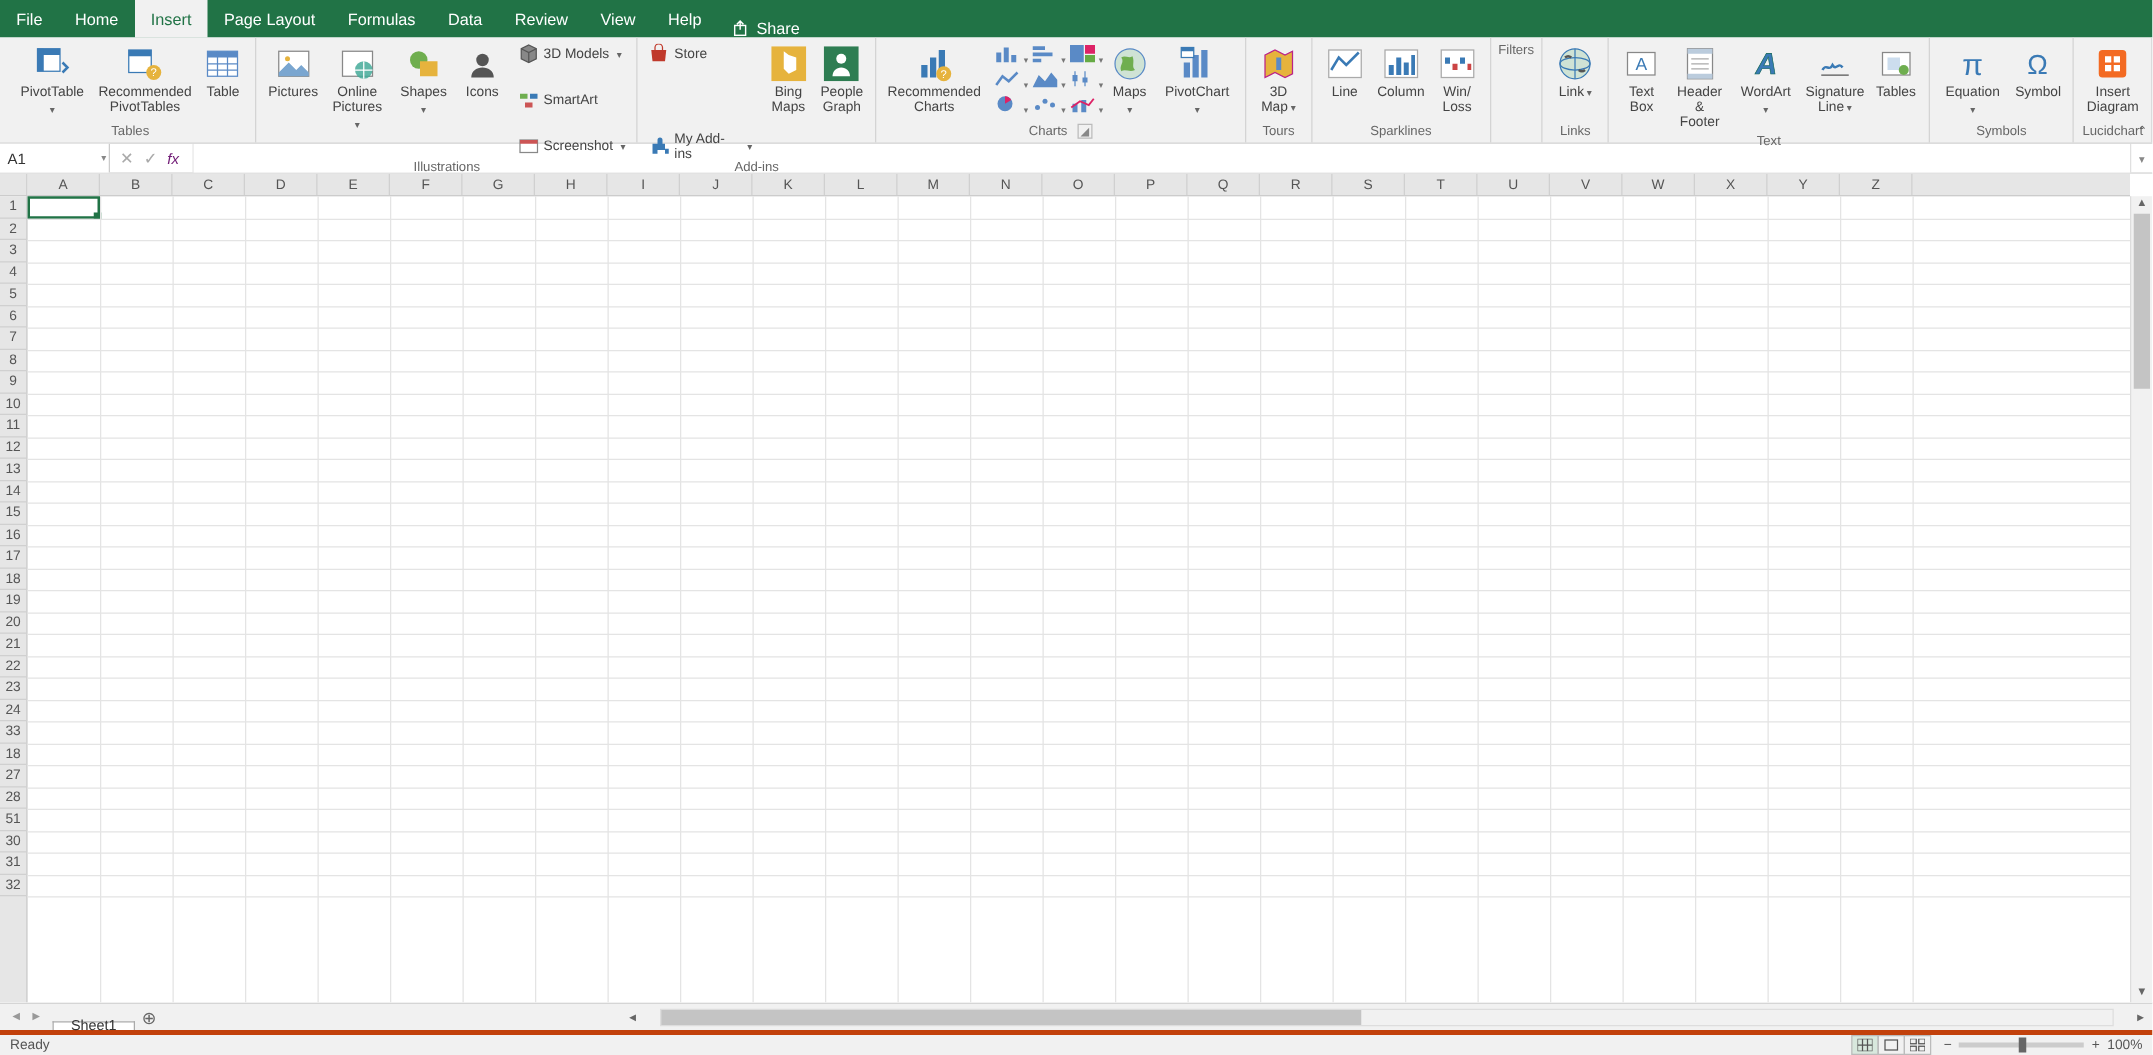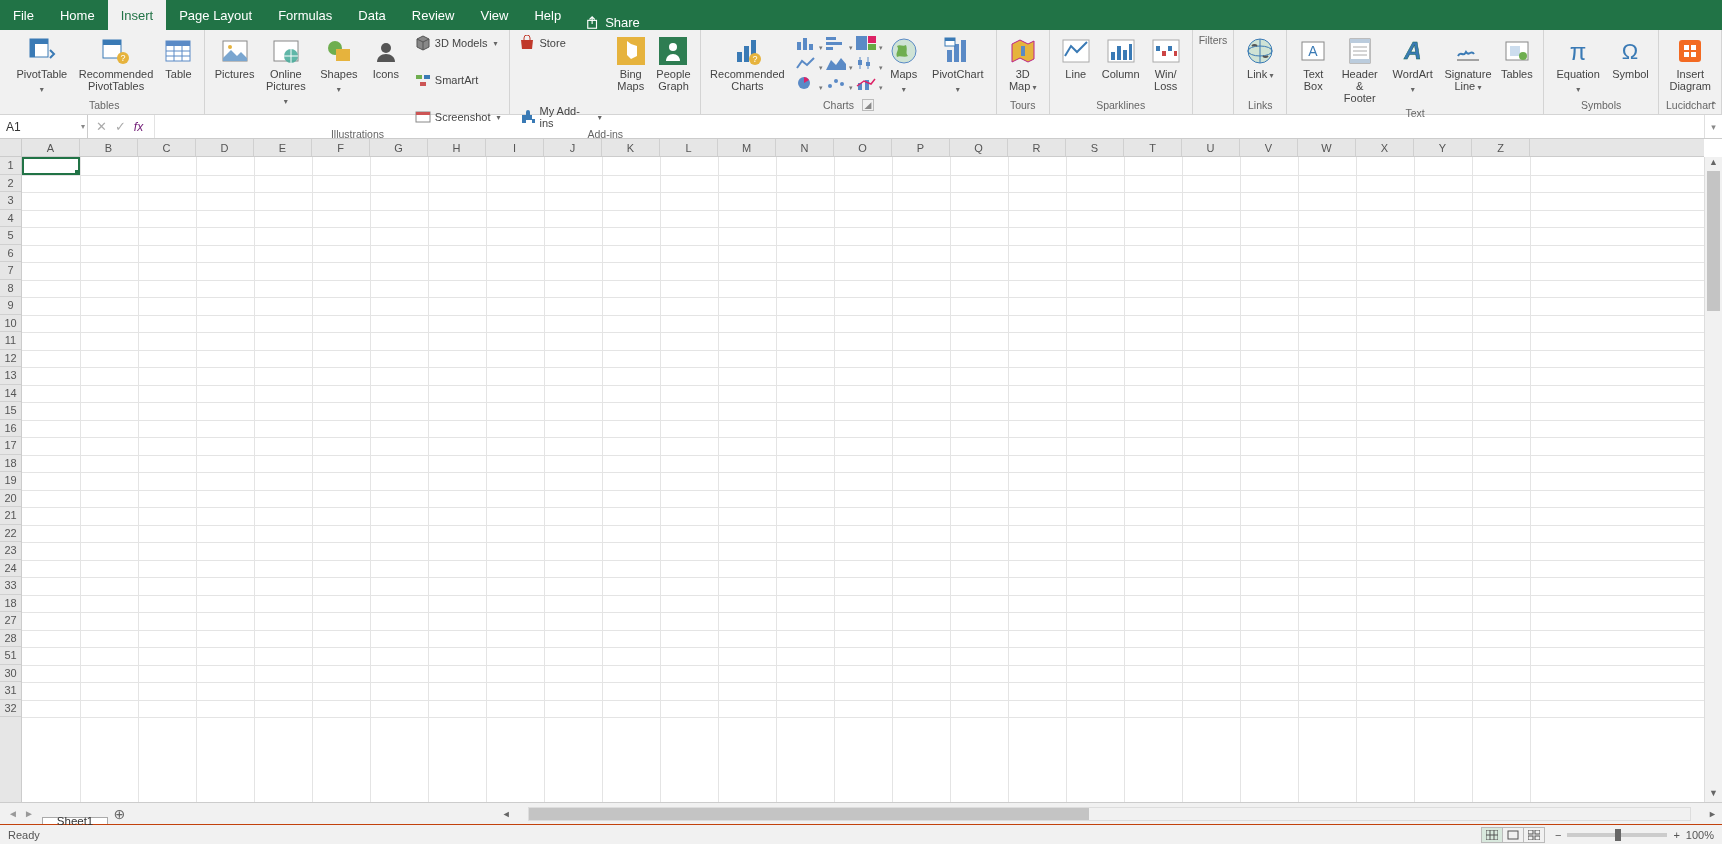--- a/index.html
+++ b/index.html
@@ -65,21 +65,21 @@
 .sheettabs { height: 22px; background: #f1f1f1; border-top: 1px solid #ccc; display: flex; align-items: stretch; }
 .navset{display:flex;align-items:center;gap:6px;padding:0 8px;color:#999;font-size:10px;}
 .stab { padding: 0 14px; background: #fff; border: 1px solid #aaa; border-bottom: none; display: flex; align-items: center; font-size: 11.5px; margin-top:14px; }
 .addsheet { width: 22px; display: flex; align-items: center; justify-content: center; color: #666; font-size: 14px; }
 .hscroll{flex:1;display:flex;align-items:center;padding:0 2px;}
 .hscroll .track{flex:1;height:14px;background:#f1f1f1;border:1px solid #ddd;position:relative;margin:0 14px;}
 .hscroll .track .thumb{position:absolute;left:0;top:0;bottom:0;width:560px;background:#c4c4c4;}
 .hscroll .arr{font-size:9px;color:#666;padding:0 3px;}
 
 
-.status { height: 20px; background: #f1f1f1; border-top: 1px solid #c2410c; display: flex; align-items: center; font-size: 11px; color: #555; padding: 0 8px; }
+.status { height: 20px; background: #f1f1f1; border-top: 4px solid #c2410c; display: flex; align-items: center; font-size: 11px; color: #555; padding: 0 8px; }
 .status .spacer { flex: 1; }
 .viewbtns{display:flex;gap:0;margin-right:10px;}
 .viewbtn{width:22px;height:16px;border:1px solid #bbb;margin-left:-1px;display:flex;align-items:center;justify-content:center;font-size:9px;color:#555;}
 .viewbtn.active{background:#d8e8dd;}
 .zoom{display:flex;align-items:center;gap:6px;}
 .zslider{width:100px;height:4px;background:#ccc;position:relative;}
 .zslider .zthumb{position:absolute;left:48px;top:-4px;width:6px;height:12px;background:#666;}
 </style>
 </head>
 <body>

